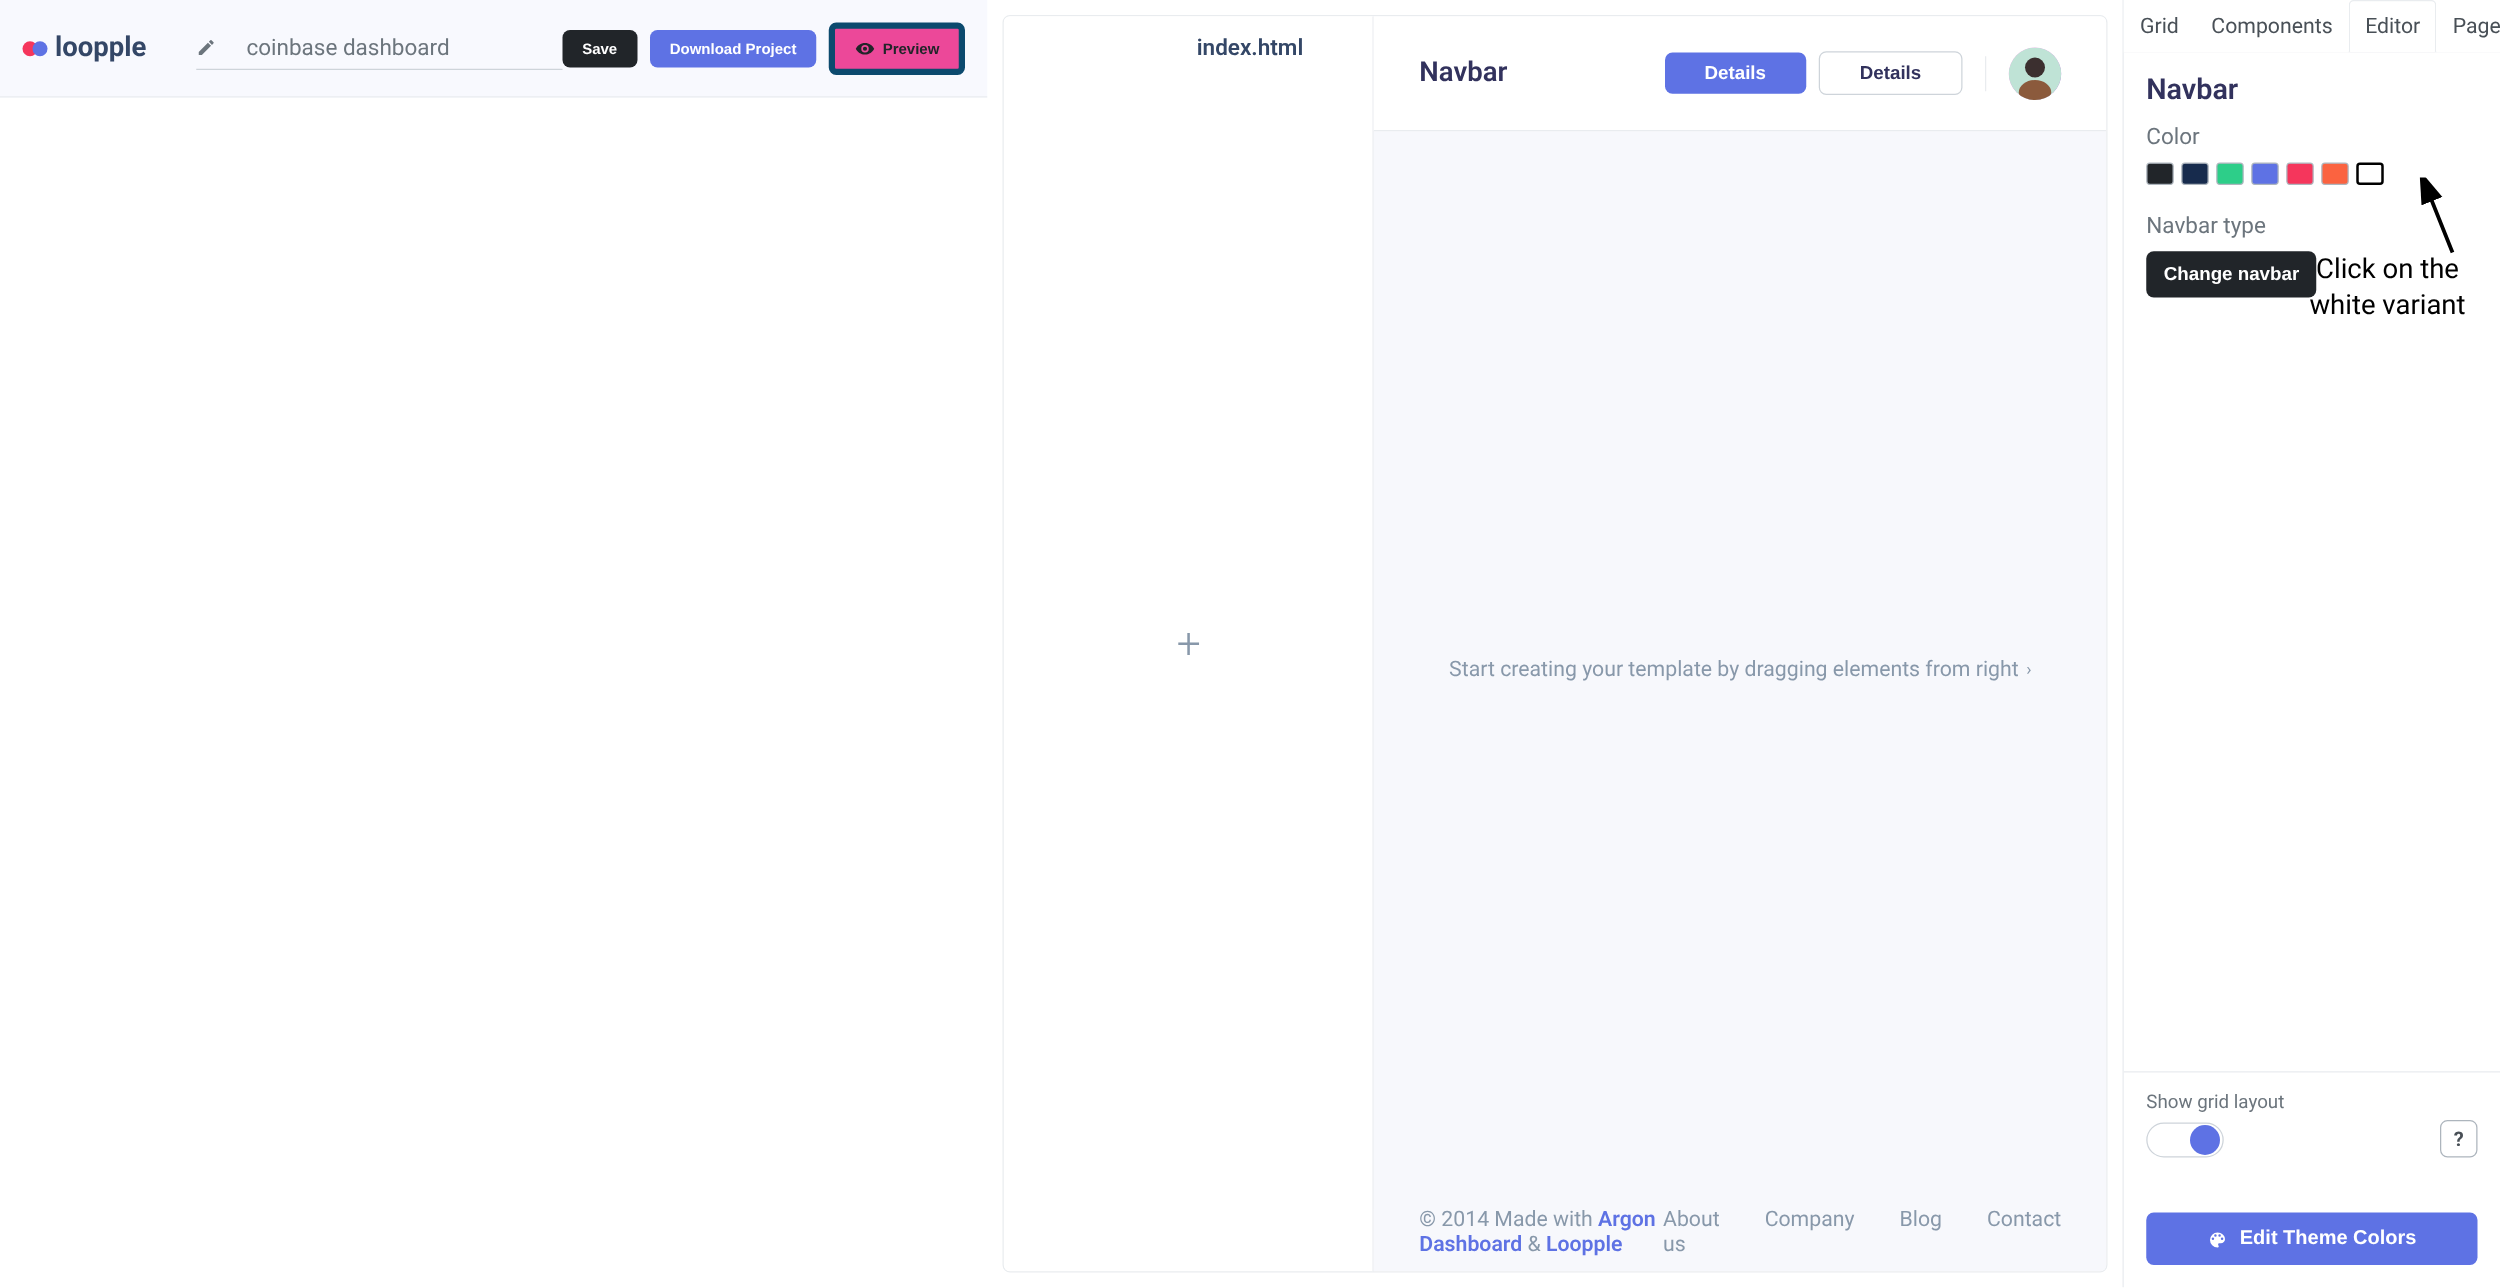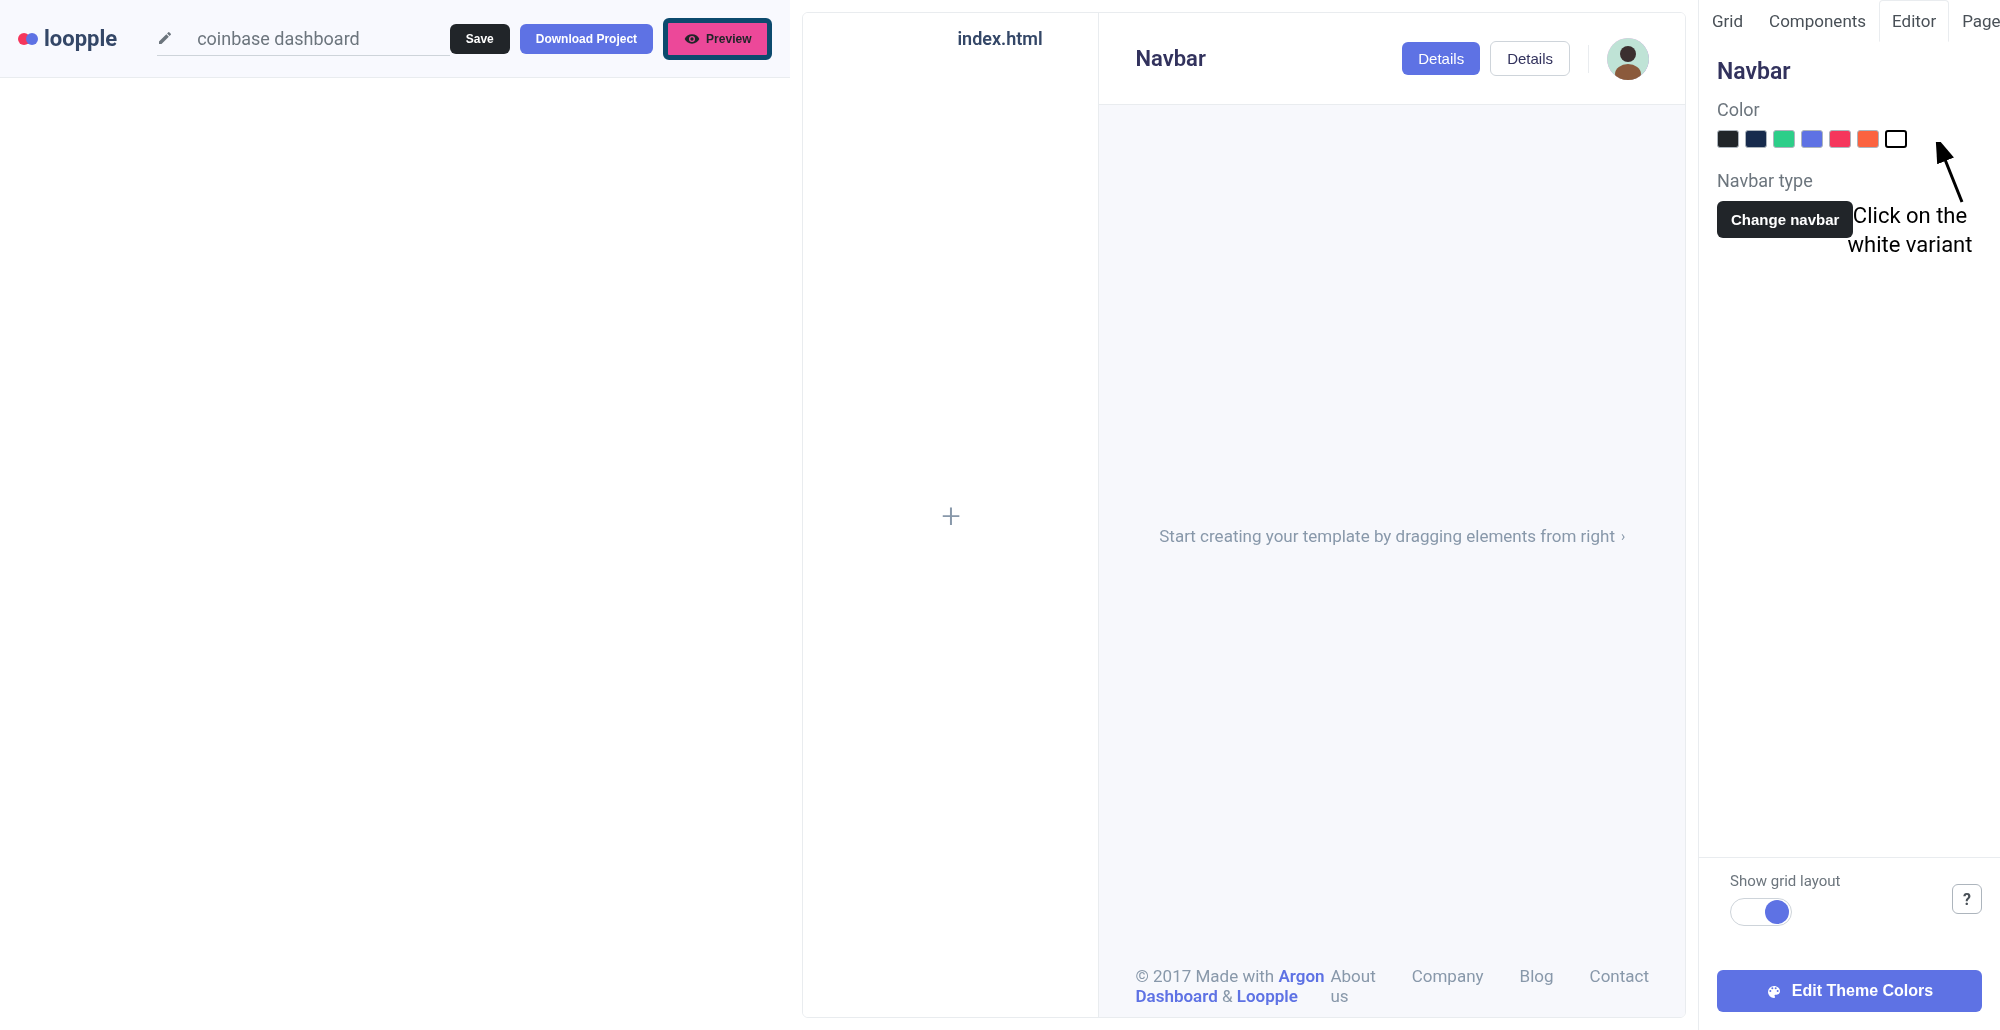--- a/index.html
+++ b/index.html
@@ -106,21 +106,21 @@
       height: 92px;
       background: #fff;
       display: flex;
       align-items: center;
       padding: 0 36px;
       border-bottom: 1px solid #e9ecef;
       gap: 8px;
     }
     .navbar-title { font-size: 22px; font-weight: 600; color: #32325d; }
     .navbar-right { margin-left: auto; display: flex; align-items: center; gap: 10px; }
-    .btn-sm { padding: 8px 16px; font-size: 15px; border-radius: 6px; font-weight: 400; cursor: pointer; }
+    .btn-sm { padding: 8px 32px; font-size: 15px; border-radius: 6px; font-weight: 700; cursor: pointer; }
     .btn-sm-primary { background: #5e72e4; color: #fff; border: none; }
     .btn-sm-outline { background: #fff; color: #32325d; border: 1px solid #ced4da; }
     .divider-v { width: 1px; height: 28px; background: #e9ecef; margin: 0 8px; }
     .avatar { width: 42px; height: 42px; border-radius: 50%; background: linear-gradient(135deg,#fbc2eb,#a18cd1); display: flex; align-items: center; justify-content: center; overflow: hidden; }
     .empty-body {
       flex: 1;
       display: flex;
       align-items: center;
       justify-content: center;
       color: #8898aa;
@@ -187,21 +187,21 @@
       font-size: 22px;
       color: #000;
       line-height: 1.3;
       width: 160px;
     }
     .arrow-svg { position: absolute; top: 100px; right: 18px; }
     .panel-bottom {
       border-top: 1px solid #e9ecef;
       padding: 14px 18px 18px;
     }
-    .grid-toggle-row { display: flex; align-items: center; justify-content: space-between; margin-bottom: 44px; margin-left: 13px; }
+    .grid-toggle-row { display: flex; align-items: flex-end; justify-content: space-between; margin-bottom: 44px; }
     .grid-label { font-size: 15px; color: #6c757d; }
     .help-btn {
       width: 30px; height: 30px; border: 1px solid #adb5bd; border-radius: 6px;
       display: flex; align-items: center; justify-content: center; font-weight: 700; color: #495057;
       cursor: pointer;
     }
     .toggle {
       width: 62px; height: 28px; border-radius: 14px; border: 1px solid #ced4da;
       position: relative; background: #fff; cursor: pointer;
     }
@@ -268,21 +268,21 @@
                 </svg>
               </div>
             </div>
           </div>
           <div class="empty-body">
             <span>Start creating your template by dragging elements from right</span>
             <span class="chevron-right">›</span>
           </div>
           <div class="footer-row">
             <div>
-              <span>© 2017 Made with </span>
+              <span>© 2014 Made with </span>
               <a href="#">Argon Dashboard</a>
               <span> &amp; </span>
               <a href="#">Loopple</a>
             </div>
             <div class="footer-links">
               <a href="#">About us</a>
               <a href="#">Company</a>
               <a href="#">Blog</a>
               <a href="#">Contact</a>
             </div>

